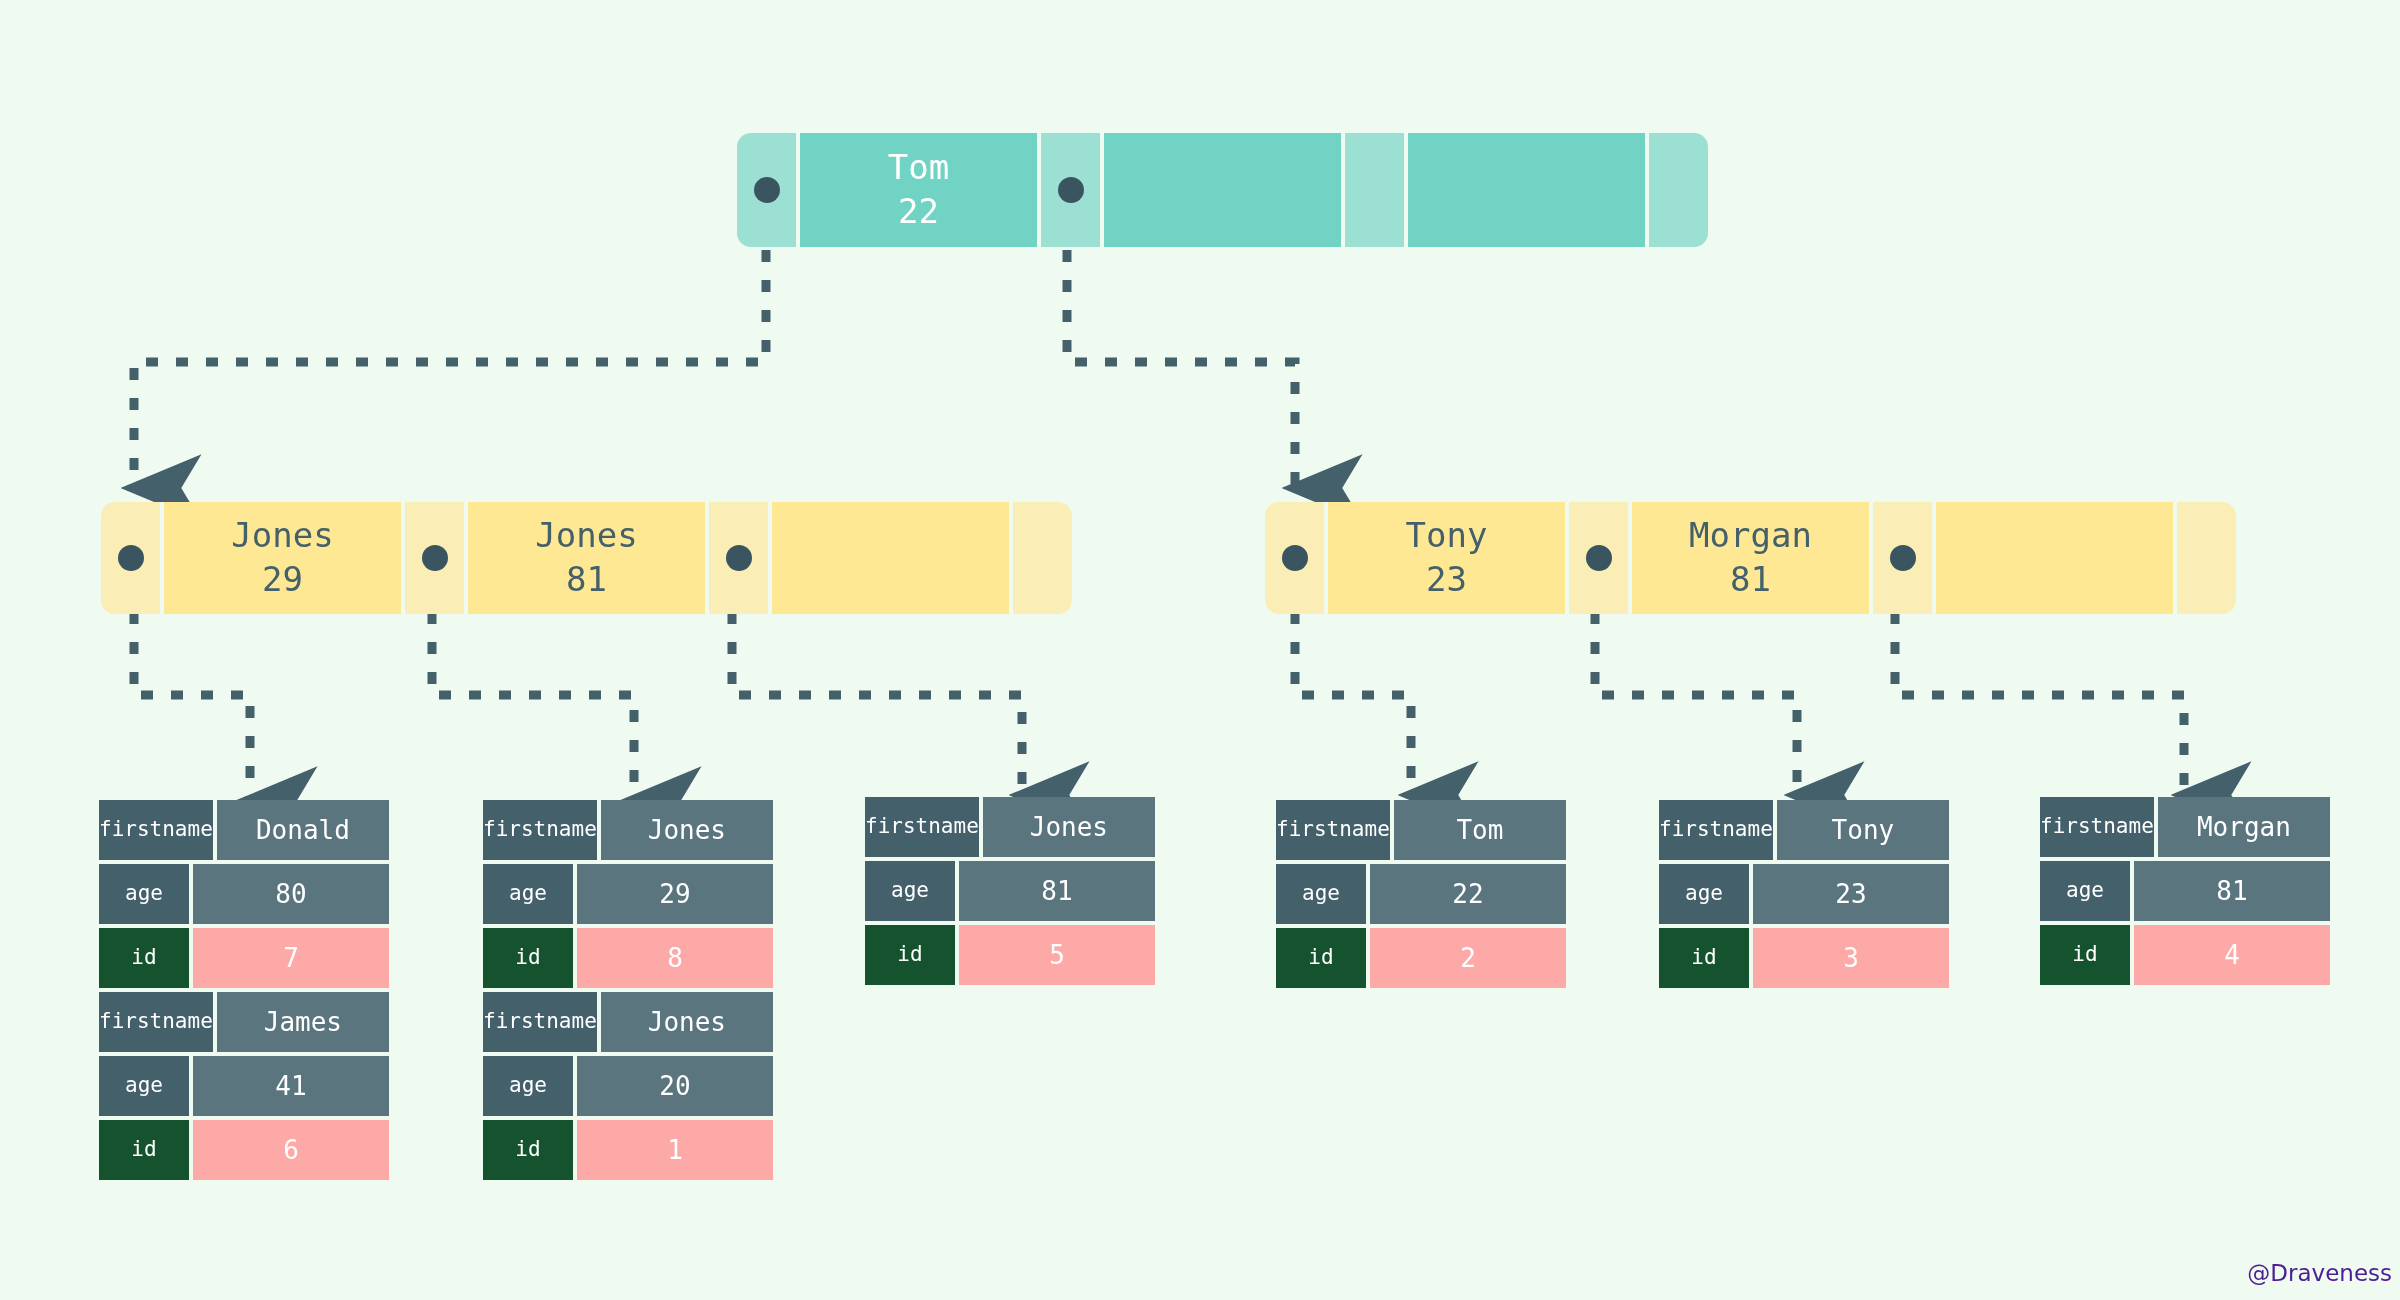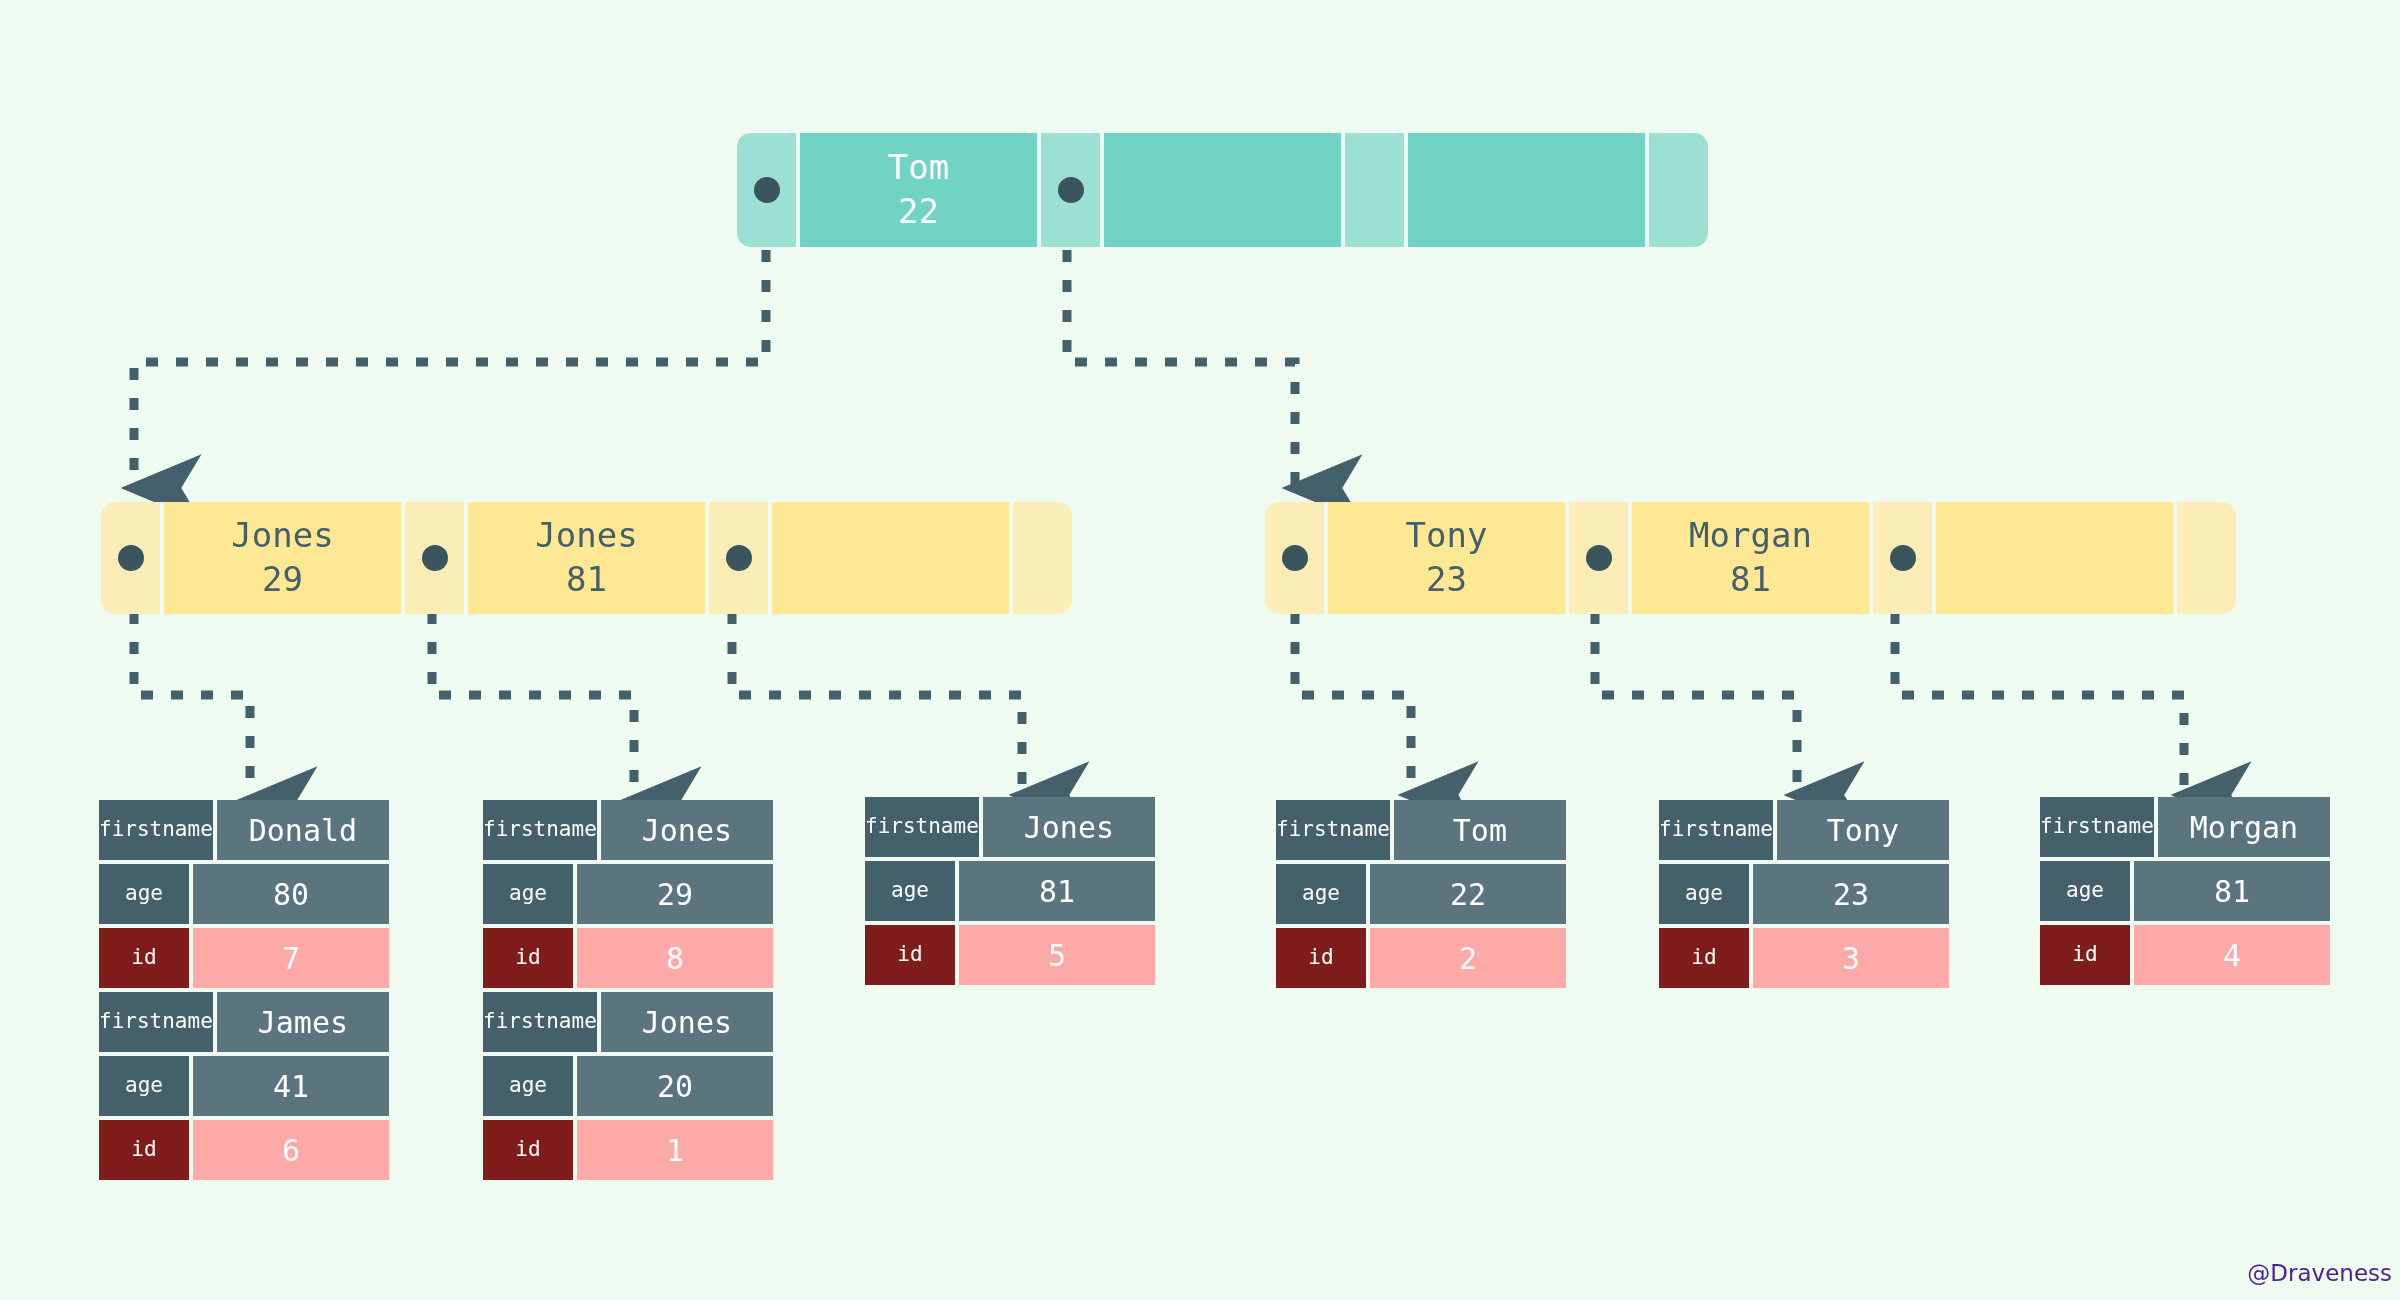--- a/index.html
+++ b/index.html
@@ -99,25 +99,25 @@
     font-size: 21px;
     line-height: 1.12;
     color: #ffffff;
     background: #44606b;
   }
   .leafrow .v {
     flex: 1 1 auto;
     display: flex;
     align-items: center;
     justify-content: center;
-    font-size: 30px;
+    font-size: 26px;
     color: #ffffff;
     background: #5b757e;
   }
-  .leafrow.idrow .k { background: #7f1d1d; }
+  .leafrow.idrow .k { background: #14532d; }
   .leafrow.idrow .v { background: #fca9a7; }
 
   
   #watermark {
     position: absolute;
     right: 22px;
     bottom: 14px;
     font-size: 23px;
     color: #4c1d95;
     font-family: "DejaVu Sans", "Liberation Sans", sans-serif;

